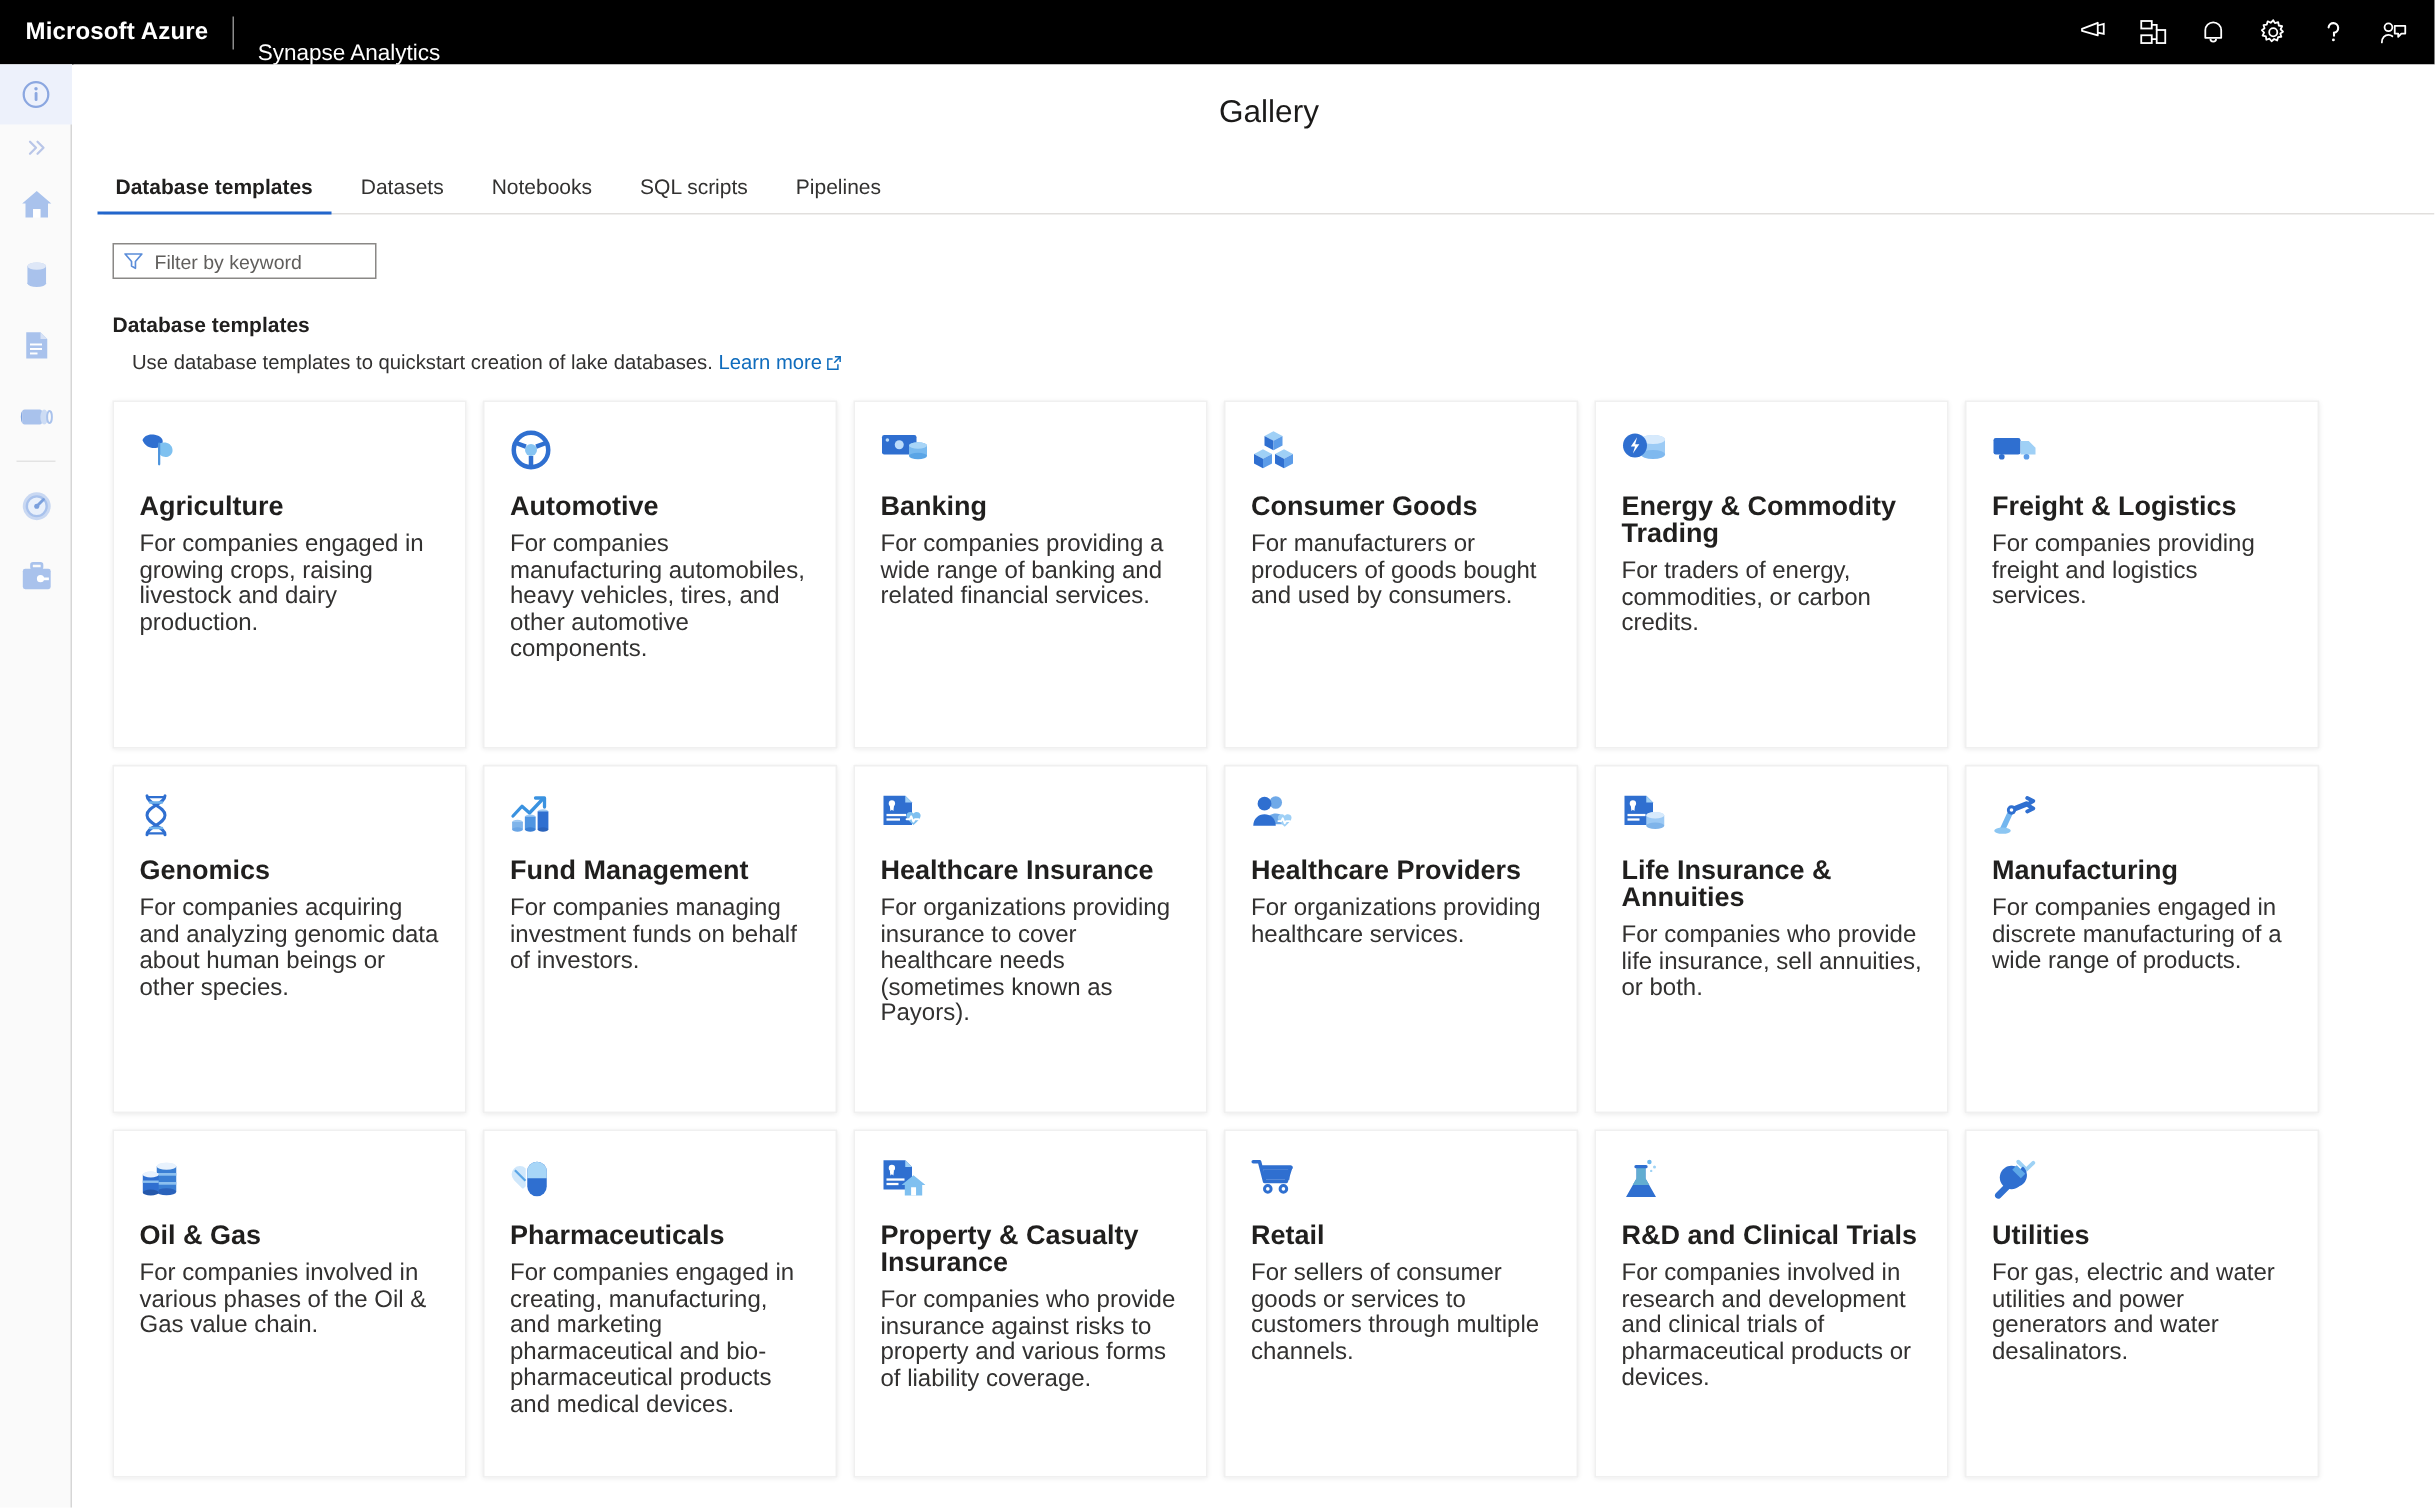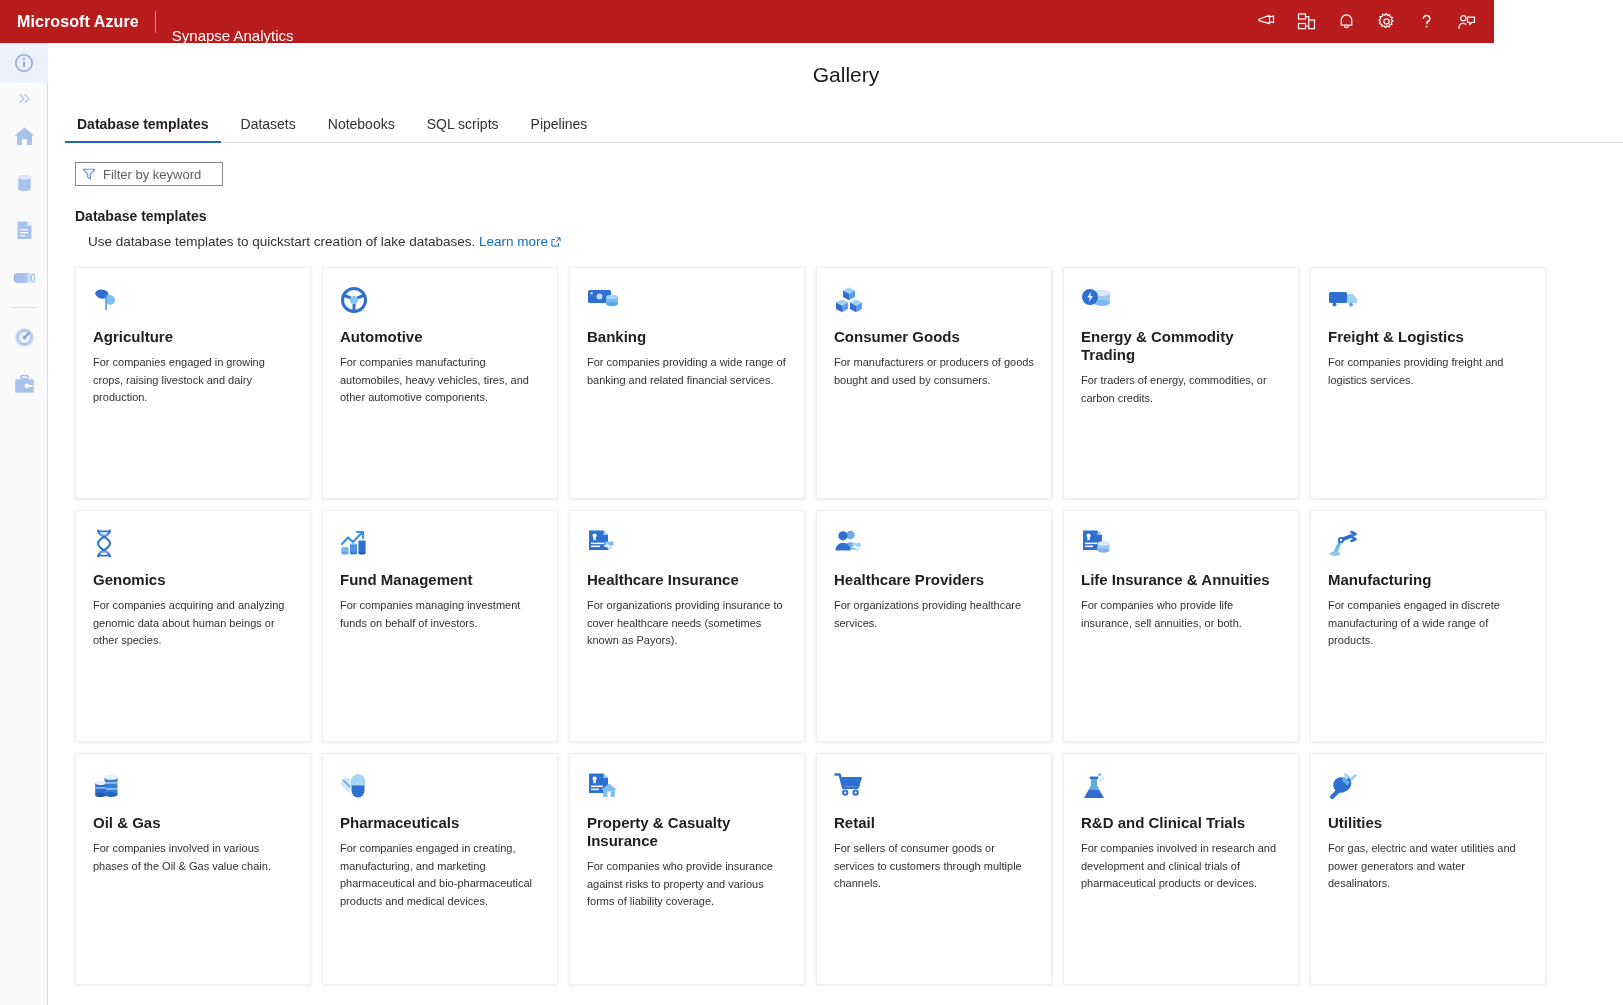--- a/index.html
+++ b/index.html
@@ -7,22 +7,22 @@
     width: 1623px; height: 1005px;
     overflow: hidden;
     background: #ffffff;
     font-family: "Liberation Sans", sans-serif;
     -webkit-font-smoothing: antialiased;
   }
 
   
   .topbar {
     position: absolute; top: 0; left: 0;
-    width: 1494px; height: 43px;
-    background: #b91c1c;
+    width: 1623px; height: 43px;
+    background: #000000;
     display: flex; align-items: center;
     color: #ffffff;
   }
   .brand {
     font-size: 16px; font-weight: bold;
     margin-left: 17px; letter-spacing: .1px;
     white-space: nowrap;
   }
   .brand-sep {
     width: 1px; height: 22px;
@@ -108,21 +108,21 @@
   .tab.active { font-weight: bold; color: #201f1e; }
   .tab.active::after {
     content: ""; position: absolute;
     left: 0; right: 0; bottom: -1px;
     height: 2px; background: #2266cc;
   }
 
   
   .filter-box {
     margin: 19px 0 0 26px;
-    width: 148px; height: 24px;
+    width: 176px; height: 24px;
     border: 1px solid #8a8886;
     background: #ffffff;
     display: flex; align-items: center;
     padding: 0 6px;
     cursor: text;
   }
   .filter-box svg { flex: none; }
   .filter-input {
     border: none; outline: none;
     font-size: 13px; color: #605e5c;
@@ -165,26 +165,26 @@
     cursor: pointer;
     overflow: hidden;
   }
   .card-icon {
     height: 34px; width: 40px;
     display: flex; align-items: flex-start;
     margin-bottom: 8px;
   }
   .card-icon svg { display: block; }
   .card-title {
-    font-size: 15px; font-weight: bold;
+    font-size: 18px; font-weight: bold;
     color: #201f1e; line-height: 18px;
     margin-bottom: 8px;
   }
   .card-desc {
-    font-size: 11px; color: #323130;
+    font-size: 16px; color: #323130;
     line-height: 17.6px;
   }
 </style>
 </head>
 <body>
 
 <div class="topbar">
   <div class="brand">Microsoft Azure</div>
   <div class="brand-sep"></div>
   <div class="product">Synapse Analytics</div>

